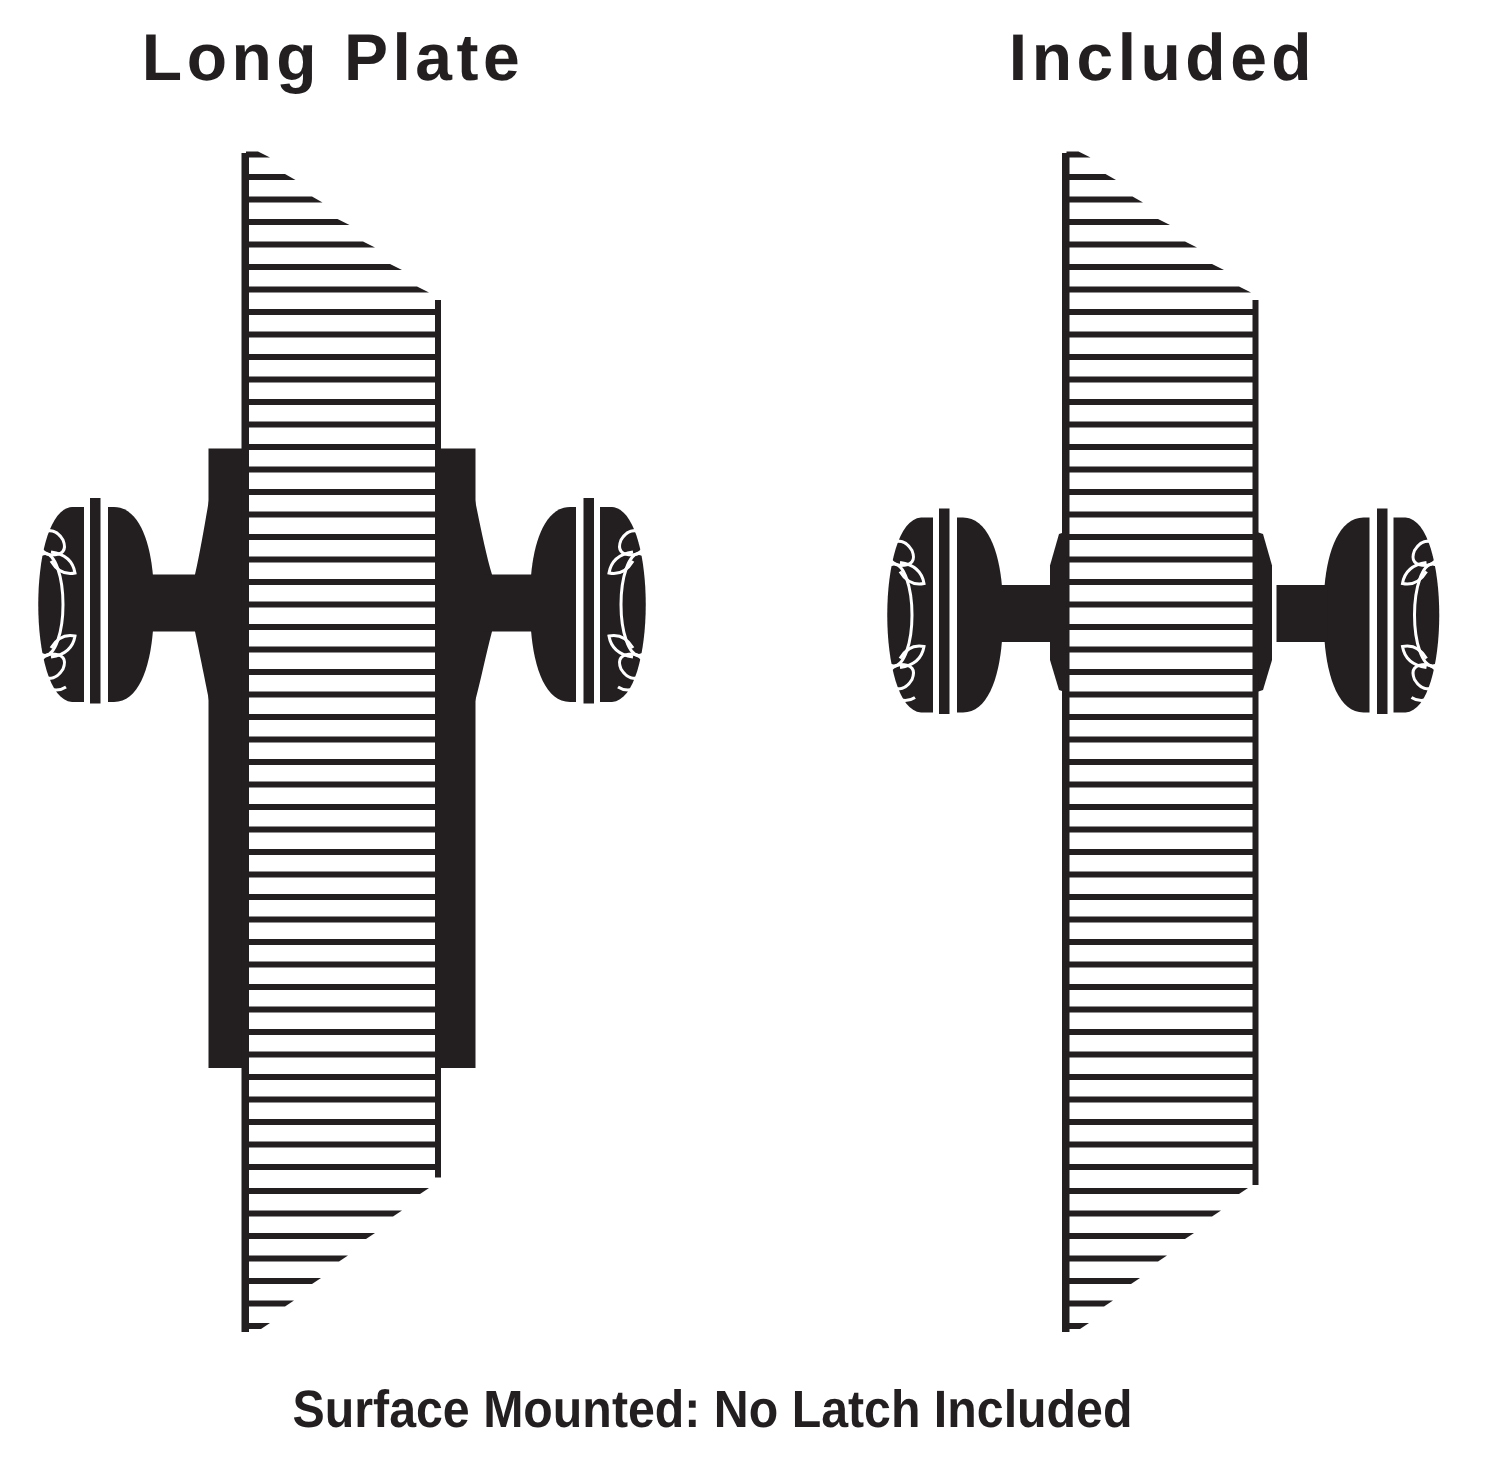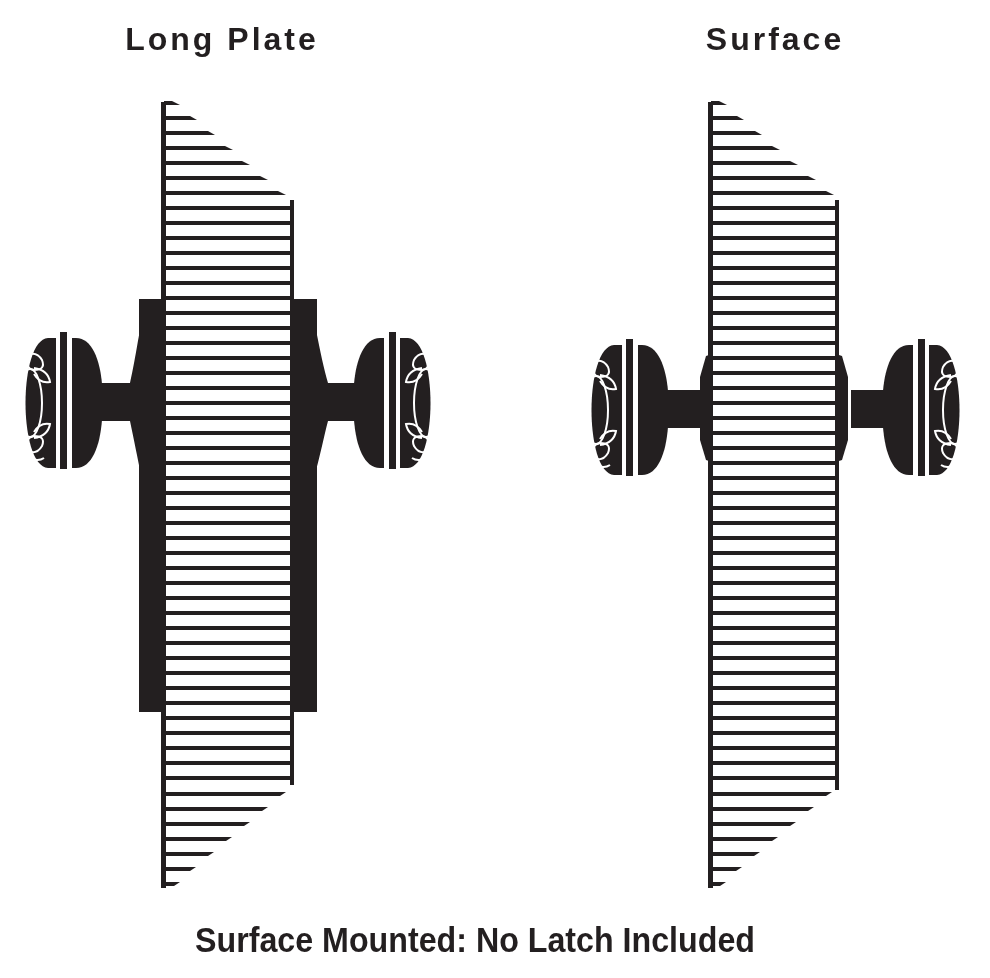--- a/index.html
+++ b/index.html
@@ -1,27 +1,27 @@
 <!DOCTYPE html>
 <html><head>
 <meta charset="utf-8">
 <style>
   html, body { margin: 0; padding: 0; background: #ffffff; }
   body { width: 990px; height: 978px; position: relative; overflow: hidden; font-family: "Liberation Sans", sans-serif; }
-  .title { position: absolute; top: 14px; font-weight: bold; font-size: 32px; letter-spacing: 3px; color: #231f20; text-align: center; white-space: nowrap; line-height: 50px; }
+  .title { position: absolute; top: 14px; font-weight: bold; font-size: 44px; letter-spacing: 3px; color: #231f20; text-align: center; white-space: nowrap; line-height: 50px; }
   #title-left { left: 62px; width: 320px; }
   #title-right { left: 640px; width: 270px; }
   .caption { position: absolute; top: 918px; left: 100px; width: 750px; text-align: center; font-weight: bold; font-size: 35px; color: #231f20; line-height: 44px; transform: scaleX(0.92); transform-origin: center; white-space: nowrap; }
   svg.art { position: absolute; left: 0; top: 0; }
 </style>
 </head>
 <body>
 
 <div class="title" id="title-left">Long Plate</div>
-<div class="title" id="title-right">Surface</div>
+<div class="title" id="title-right">Included</div>
 
 <svg class="art" width="990" height="978" viewBox="0 0 990 978" xmlns="http://www.w3.org/2000/svg">
   <defs>
 
     <g id="knob-left">
 
       <path d="M56,338 L48,338 C18,340 18,466 48,468 L56,468 Z" fill="#231f20"></path>
 
       <g fill="none" stroke="#fff" stroke-width="2">
         <ellipse cx="30" cy="403" rx="12" ry="34"></ellipse>

